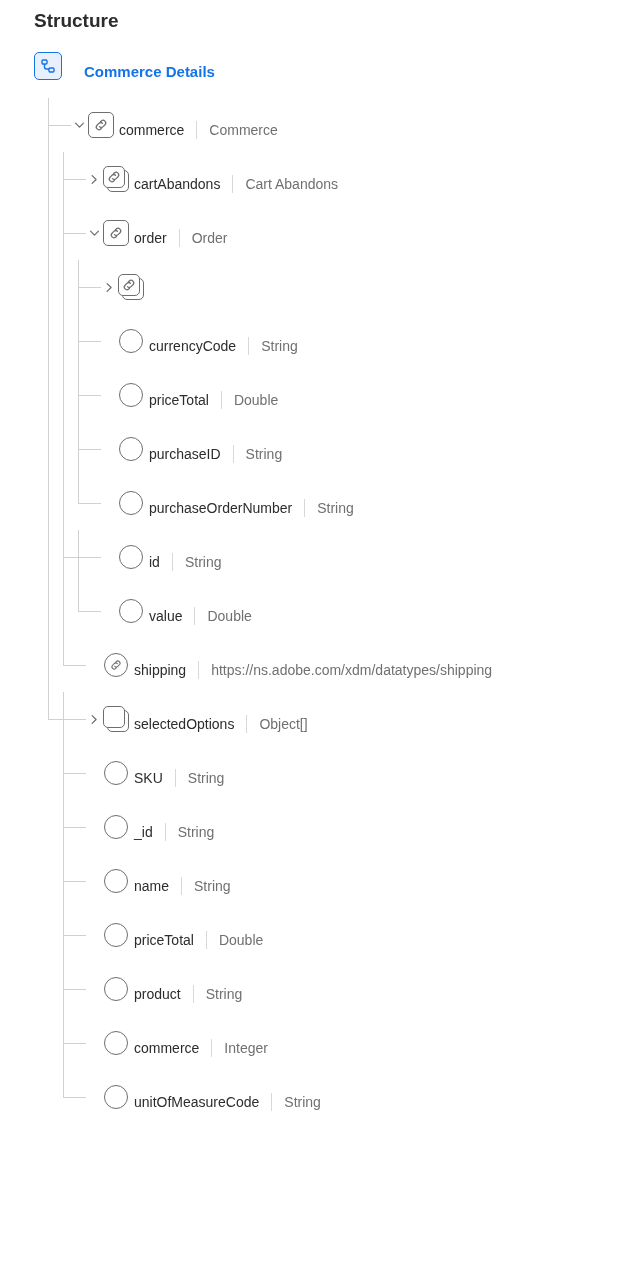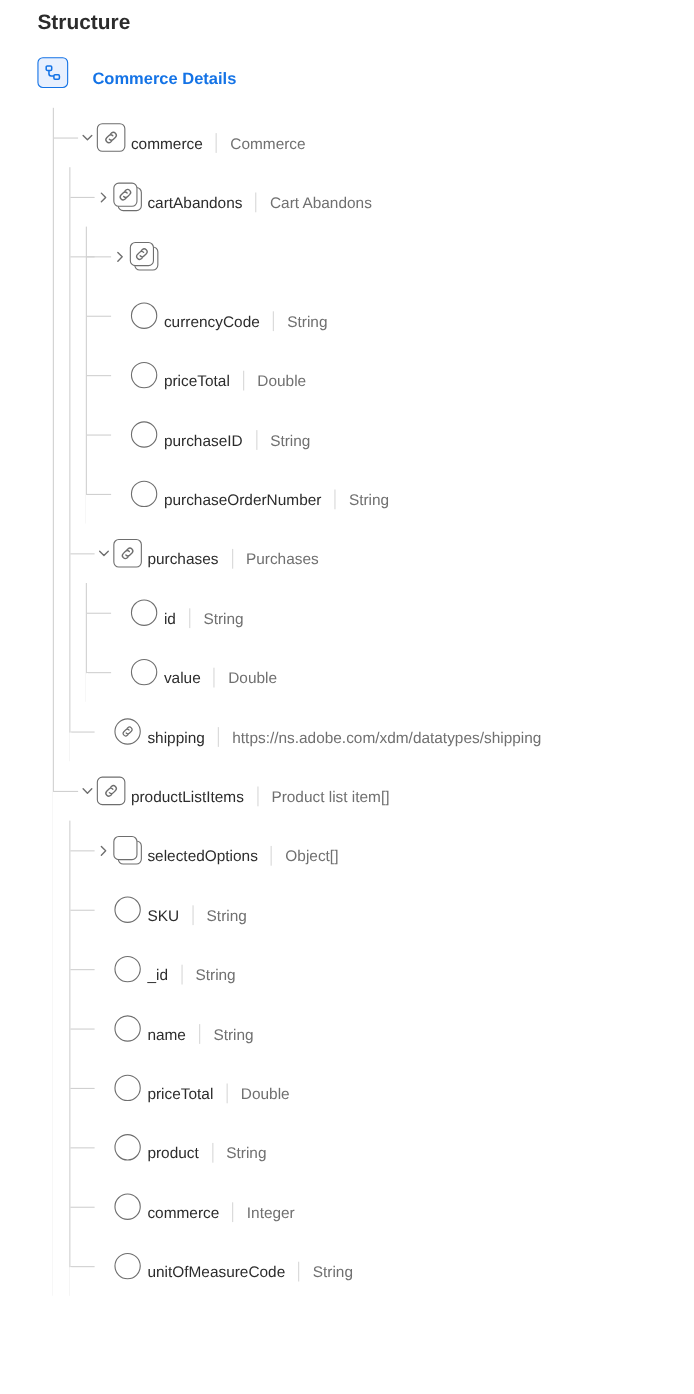--- a/index.html
+++ b/index.html
@@ -256,20 +256,39 @@
               </span>
               <span class="labels">
                 <span class="name">cartAbandons</span>
                 <span class="sep"></span>
                 <span class="type">Cart Abandons</span>
               </span>
             </div>
           </li>
 
           <li class="node">
+            <div class="row">
+              <span class="chevron">
+                  <svg viewBox="0 0 14 14" width="11" height="11">
+                    <use href="#chev-down"></use>
+                  </svg>
+                </span>
+              <span class="icon-box">
+                <span class="ic-frame">
+                    <svg class="link-svg" viewBox="0 0 16 16" style="color:#6e6e6e">
+                      <use href="#link-path"></use>
+                    </svg>
+                  </span>
+              </span>
+              <span class="labels">
+                <span class="name">order</span>
+                <span class="sep"></span>
+                <span class="type">Order</span>
+              </span>
+            </div>
             <ul>
               <li class="node">
                 <div class="row">
                   <span class="chevron">
                       <svg viewBox="0 0 14 14" width="11" height="11">
                         <use href="#chev-right"></use>
                       </svg>
                     </span>
                   <span class="icon-box">
                     <span class="ic-stack">
@@ -328,39 +347,20 @@
                     <span class="name">purchaseOrderNumber</span>
                     <span class="sep"></span>
                     <span class="type">String</span>
                   </span>
                 </div>
               </li>
             </ul>
           </li>
 
           <li class="node">
-            <div class="row">
-              <span class="chevron">
-                  <svg viewBox="0 0 14 14" width="11" height="11">
-                    <use href="#chev-down"></use>
-                  </svg>
-                </span>
-              <span class="icon-box">
-                <span class="ic-frame">
-                    <svg class="link-svg" viewBox="0 0 16 16" style="color:#6e6e6e">
-                      <use href="#link-path"></use>
-                    </svg>
-                  </span>
-              </span>
-              <span class="labels">
-                <span class="name">purchases</span>
-                <span class="sep"></span>
-                <span class="type">Purchases</span>
-              </span>
-            </div>
             <ul>
               <li class="node">
                 <div class="row">
                   <span class="icon-box">
                       <span class="ic-circle"></span>
                     </span>
                   <span class="labels">
                     <span class="name">id</span>
                     <span class="sep"></span>
                     <span class="type">String</span>
@@ -395,39 +395,20 @@
                 <span class="name">shipping</span>
                 <span class="sep"></span>
                 <span class="type">https://ns.adobe.com/xdm/datatypes/shipping</span>
               </span>
             </div>
           </li>
         </ul>
       </li>
 
       <li class="node">
-        <div class="row">
-          <span class="chevron">
-              <svg viewBox="0 0 14 14" width="11" height="11">
-                <use href="#chev-down"></use>
-              </svg>
-            </span>
-          <span class="icon-box">
-            <span class="ic-frame">
-                <svg class="link-svg" viewBox="0 0 16 16" style="color:#6e6e6e">
-                  <use href="#link-path"></use>
-                </svg>
-              </span>
-          </span>
-          <span class="labels">
-            <span class="name">productListItems</span>
-            <span class="sep"></span>
-            <span class="type">Product list item[]</span>
-          </span>
-        </div>
         <ul>
           <li class="node">
             <div class="row">
               <span class="chevron">
                   <svg viewBox="0 0 14 14" width="11" height="11">
                     <use href="#chev-right"></use>
                   </svg>
                 </span>
               <span class="icon-box">
                 <span class="ic-stack">

